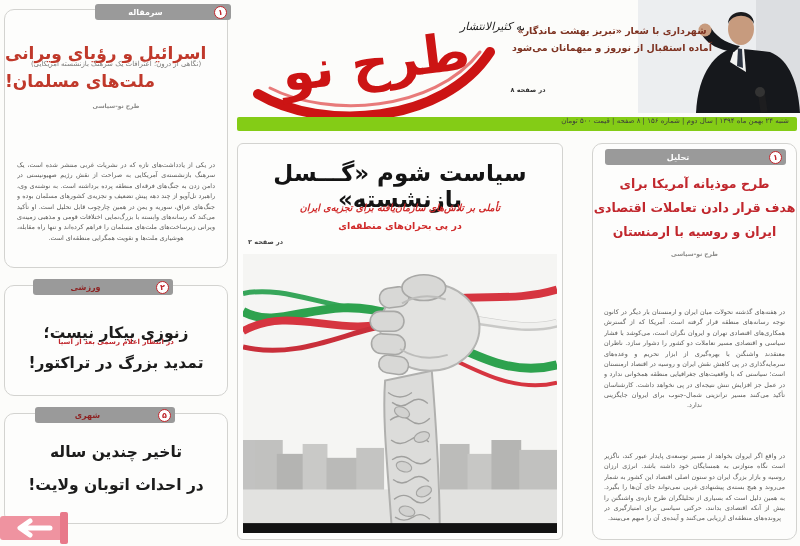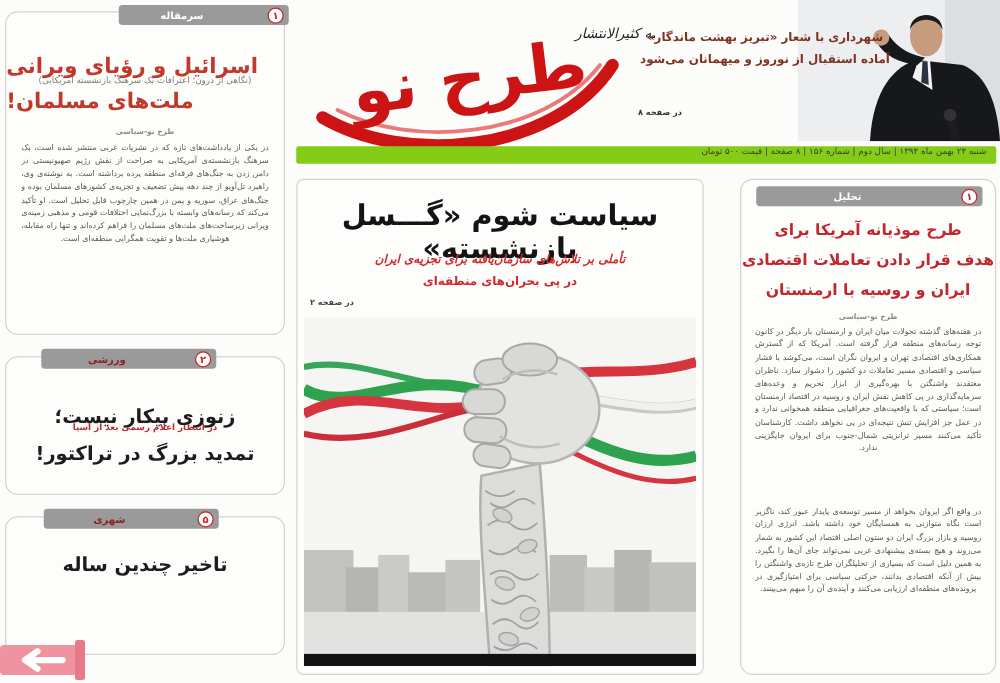--- a/index.html
+++ b/index.html
@@ -21,21 +21,21 @@
 
   
   .kicker   { position:absolute; width:100%; text-align:center; font-size:7px; color:#7a7a78;margin-top:32px; }
   .kicker.red { color:#c1272d; font-weight:bold; }
   .hl-red   { position:absolute; width:100%; text-align:left; font-weight:bold; color:#c0392b;
               font-size:17px; line-height:1.6; }
   .hl-black { position:absolute; width:100%; text-align:center; font-weight:bold; color:#1c1c1c;
               font-size:15.5px; line-height:1.75; }
   .byline   { position:absolute; width:100%; text-align:center; font-size:6px; color:#8a8a88; font-weight:bold; }
   .bodytxt  { position:absolute; font-size:6.4px; line-height:1.62; color:#5a5a58;
-              text-align:justify; text-align-last:center; overflow:hidden; }
+              text-align:justify; text-align-last:center; overflow:hidden;margin-top:47px; }
 
   
   .datebar { position:absolute; left:237px; top:117px; width:560px; height:14px; background:#84cc16;
              border-radius:2px; display:flex; align-items:flex-start; justify-content:flex-start; }
   .datebar span { font-size:7px; color:#3c3c3c; padding:0 8px; white-space:nowrap; }
 
   
   .promo-hl { position:absolute; left:512px; top:22px; width:200px; text-align:center;
               font-size:9.5px; font-weight:bold; color:#7e3322; line-height:1.8; }
   .promo-ref{ position:absolute; left:498px; top:86px; width:60px; text-align:center;
@@ -119,20 +119,21 @@
     <div class="hl-black" style="top:34px;">زنوزی بیکار نیست؛</div>
     <div class="hl-black" style="top:64px;">تمدید بزرگ در تراکتور!</div>
   </div>
 
   <div class="nbox" style="left:4px; top:413px; width:224px; height:111px;">
     <div class="secbar" style="left:30px; top:-7px; width:140px;">
       <span class="badge">۵</span>
       <span class="lbl red">شهری</span>
     </div>
     <div class="hl-black" style="top:25px;">تاخیر چندین ساله</div>
+    <div class="hl-black" style="top:58px;">در احداث اتوبان ولایت!</div>
   </div>
 
   <div class="arrow-wrap">
     <svg viewBox="0 0 74 32" width="74" height="32">
       <rect x="0" y="4" width="66" height="24" rx="3" fill="#ef93a0"></rect>
       <rect x="60" y="0" width="8" height="32" rx="2" fill="#e8798a"></rect>
       <path d="M50,16 L22,16 M30,9 L20,16 L30,23" fill="none" stroke="#ffffff" stroke-width="5" stroke-linecap="round" stroke-linejoin="round"></path>
     </svg>
   </div>
 

